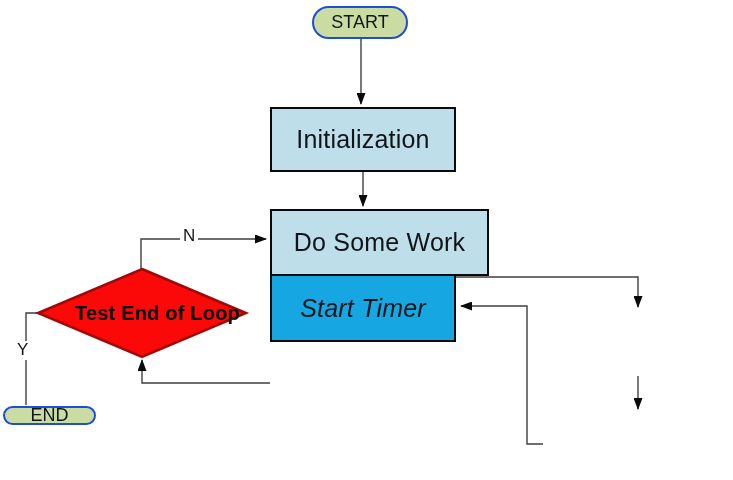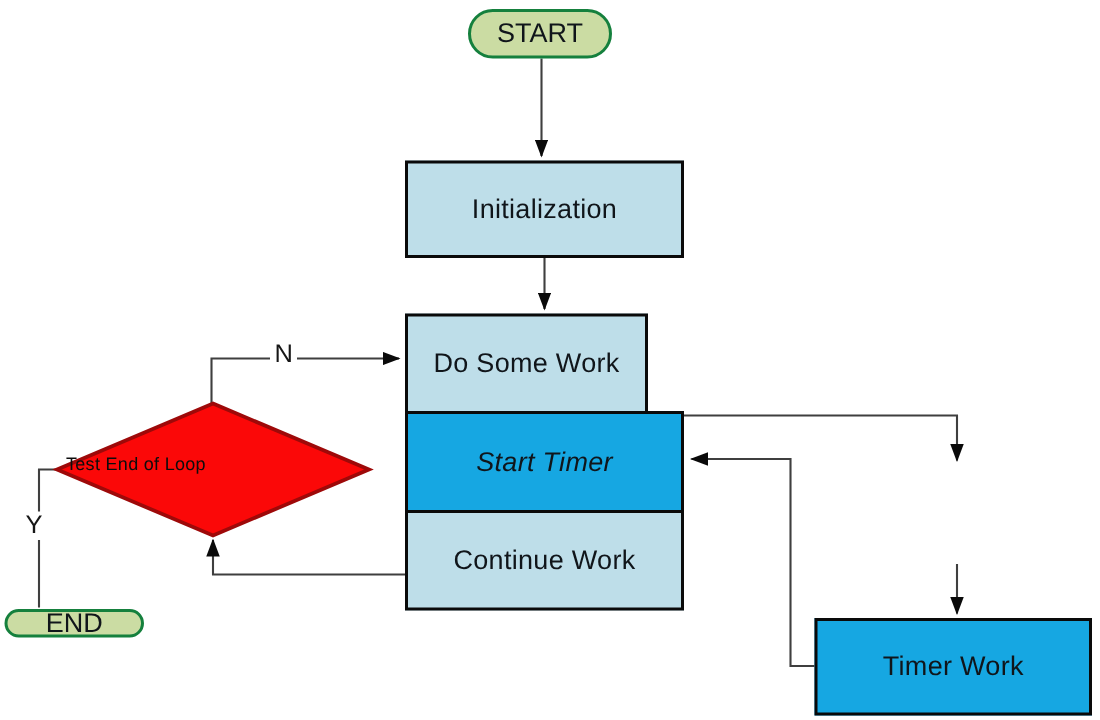--- a/index.html
+++ b/index.html
@@ -28,36 +28,37 @@
     display: flex;
     align-items: center;
     justify-content: center;
     box-sizing: border-box;
     color: var(--text, #10151a);
     white-space: nowrap;
   }
   .process {
     background: var(--process_light, #bedee9);
     border: 2px solid var(--shape_border, #0a0a0a);
-    font-size: 18px;
+    font-size: 25px;
     letter-spacing: 0.2px;
   }
   .process.blue { background: var(--process_blue, #16a7e2); }
   .terminator {
     background: var(--terminator_fill, #cbdca3);
-    border: 2px solid #15803d;
+    border: 2px solid #1d4ed8;
     border-radius: 17px;
     font-size: 18px;
   }
   .decision-label {
     position: absolute;
-    text-align: left;
-    font-size: 12px;
+    text-align: right;
+    font-size: 20px;
     color: #0c0c0c;
     letter-spacing: 0.2px;
+    font-weight: bold;
   }
   .edge-label {
     position: absolute;
     background: #ffffff;
     padding: 0 3px;
     font-size: 17px;
     color: #161616;
     line-height: 1.1;
   }
 </style>
@@ -82,30 +83,28 @@
     <path class="wire" d="M141 269 V239 H266" marker-end="url(#arrow)"></path>
     <path class="wire" d="M38 313 H26 V405"></path>
 
     <polygon class="decision-shape" points="142,269 246,313 142,357 38,313"></polygon>
   </svg>
 
   <div class="node terminator" style="left:312px; top:6px; width:96px; height:33px;">START</div>
 
   <div class="node process" style="left:270px; top:107px; width:186px; height:65px;">Initialization</div>
 
-  <div class="node process" style="left:270px; top:209px; width:162px; height:67px;">Do Some Work</div>
+  <div class="node process" style="left:270px; top:209px; width:219px; height:67px;">Do Some Work</div>
 
   <div class="node process blue" style="left:270px; top:274px; width:186px; height:68px;font-style:italic;">Start Timer</div>
 
-  <div class="node process" style="left:270px; top:340px; width:186px; height:67px;">Continue Work</div>
 
   <div class="decision-label" style="left:44px; top:302px; width:196px;">Test End of Loop</div>
 
 
-  <div class="node process blue" style="left:543px; top:412px; width:185px; height:65px;">Timer Work</div>
 
   <div class="node terminator" style="left:3px; top:406px; width:93px; height:19px;">END</div>
 
   <span class="edge-label" style="left:180px; top:227px;">N</span>
 
   <span class="edge-label" style="left:14px; top:341px;">Y</span>
 
 </div>
 
 </body></html>

